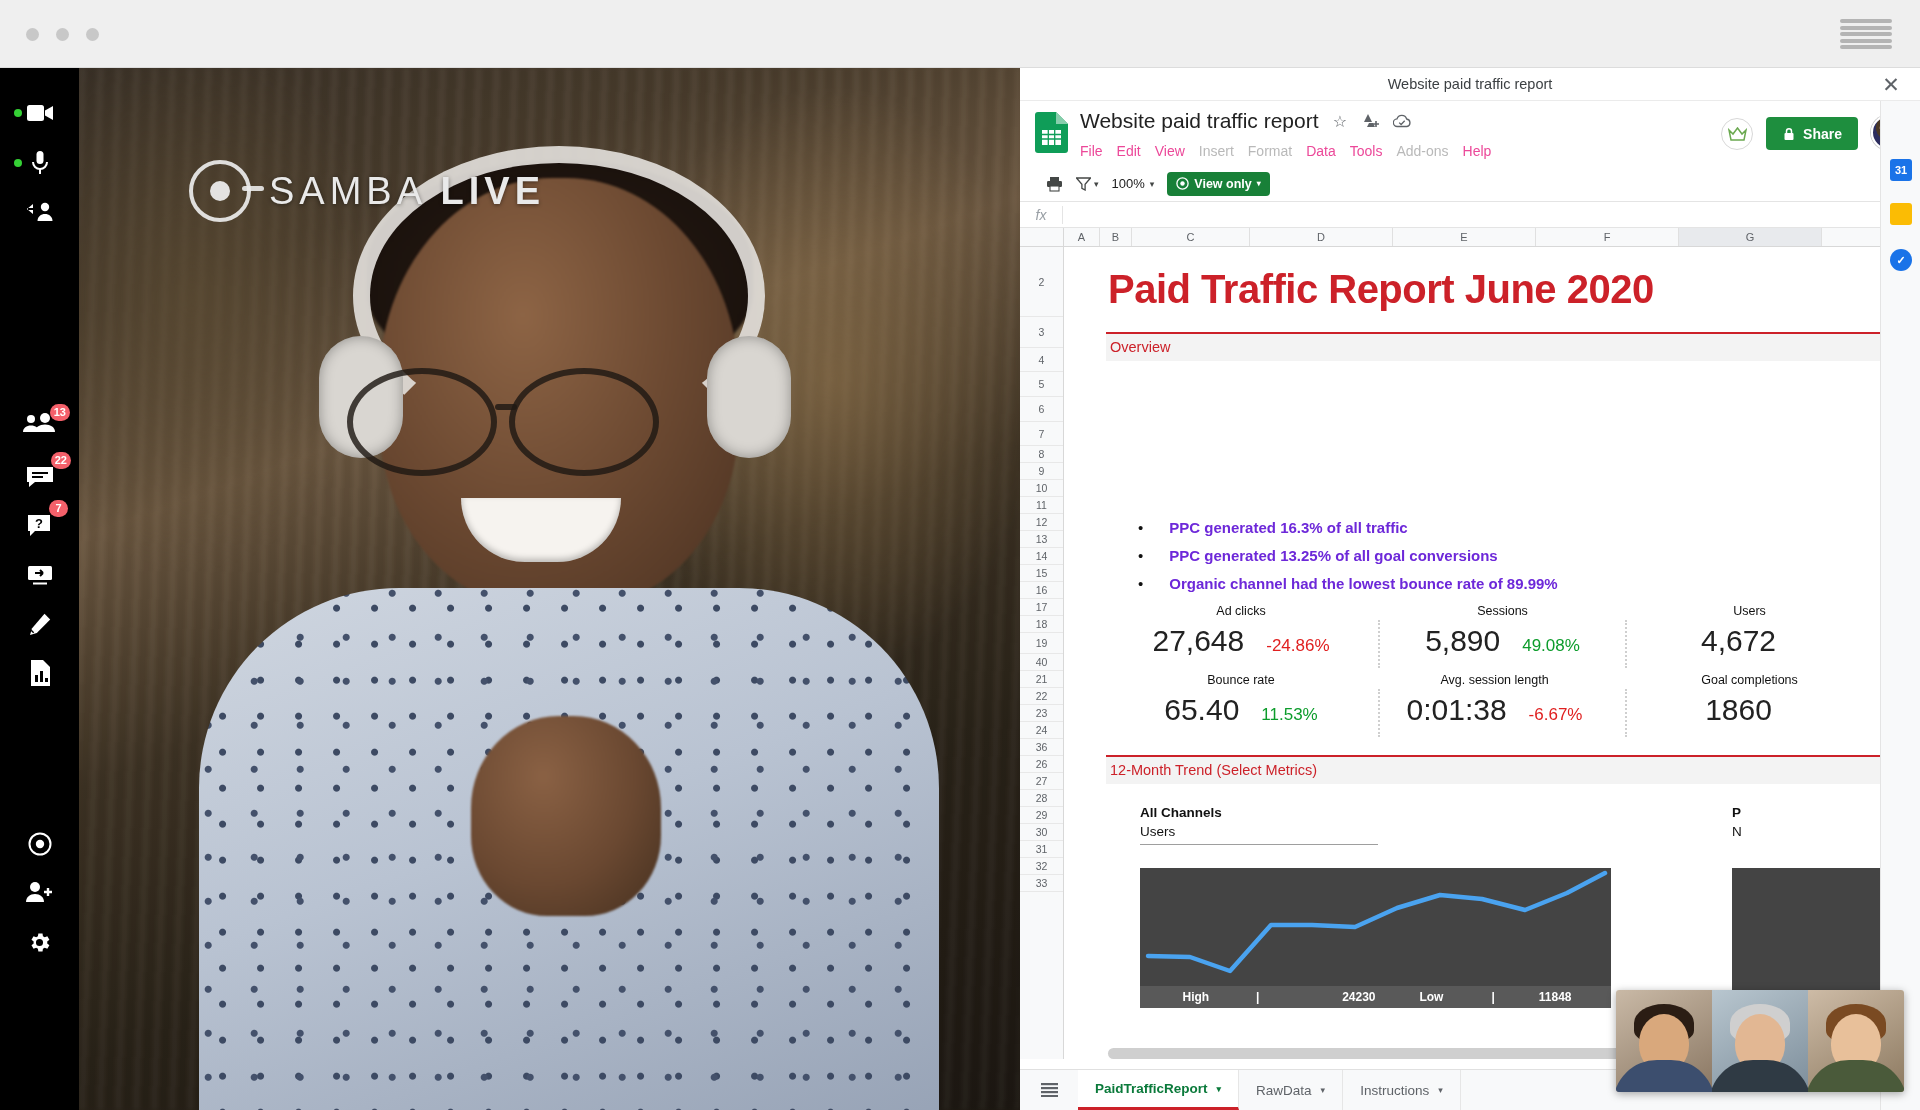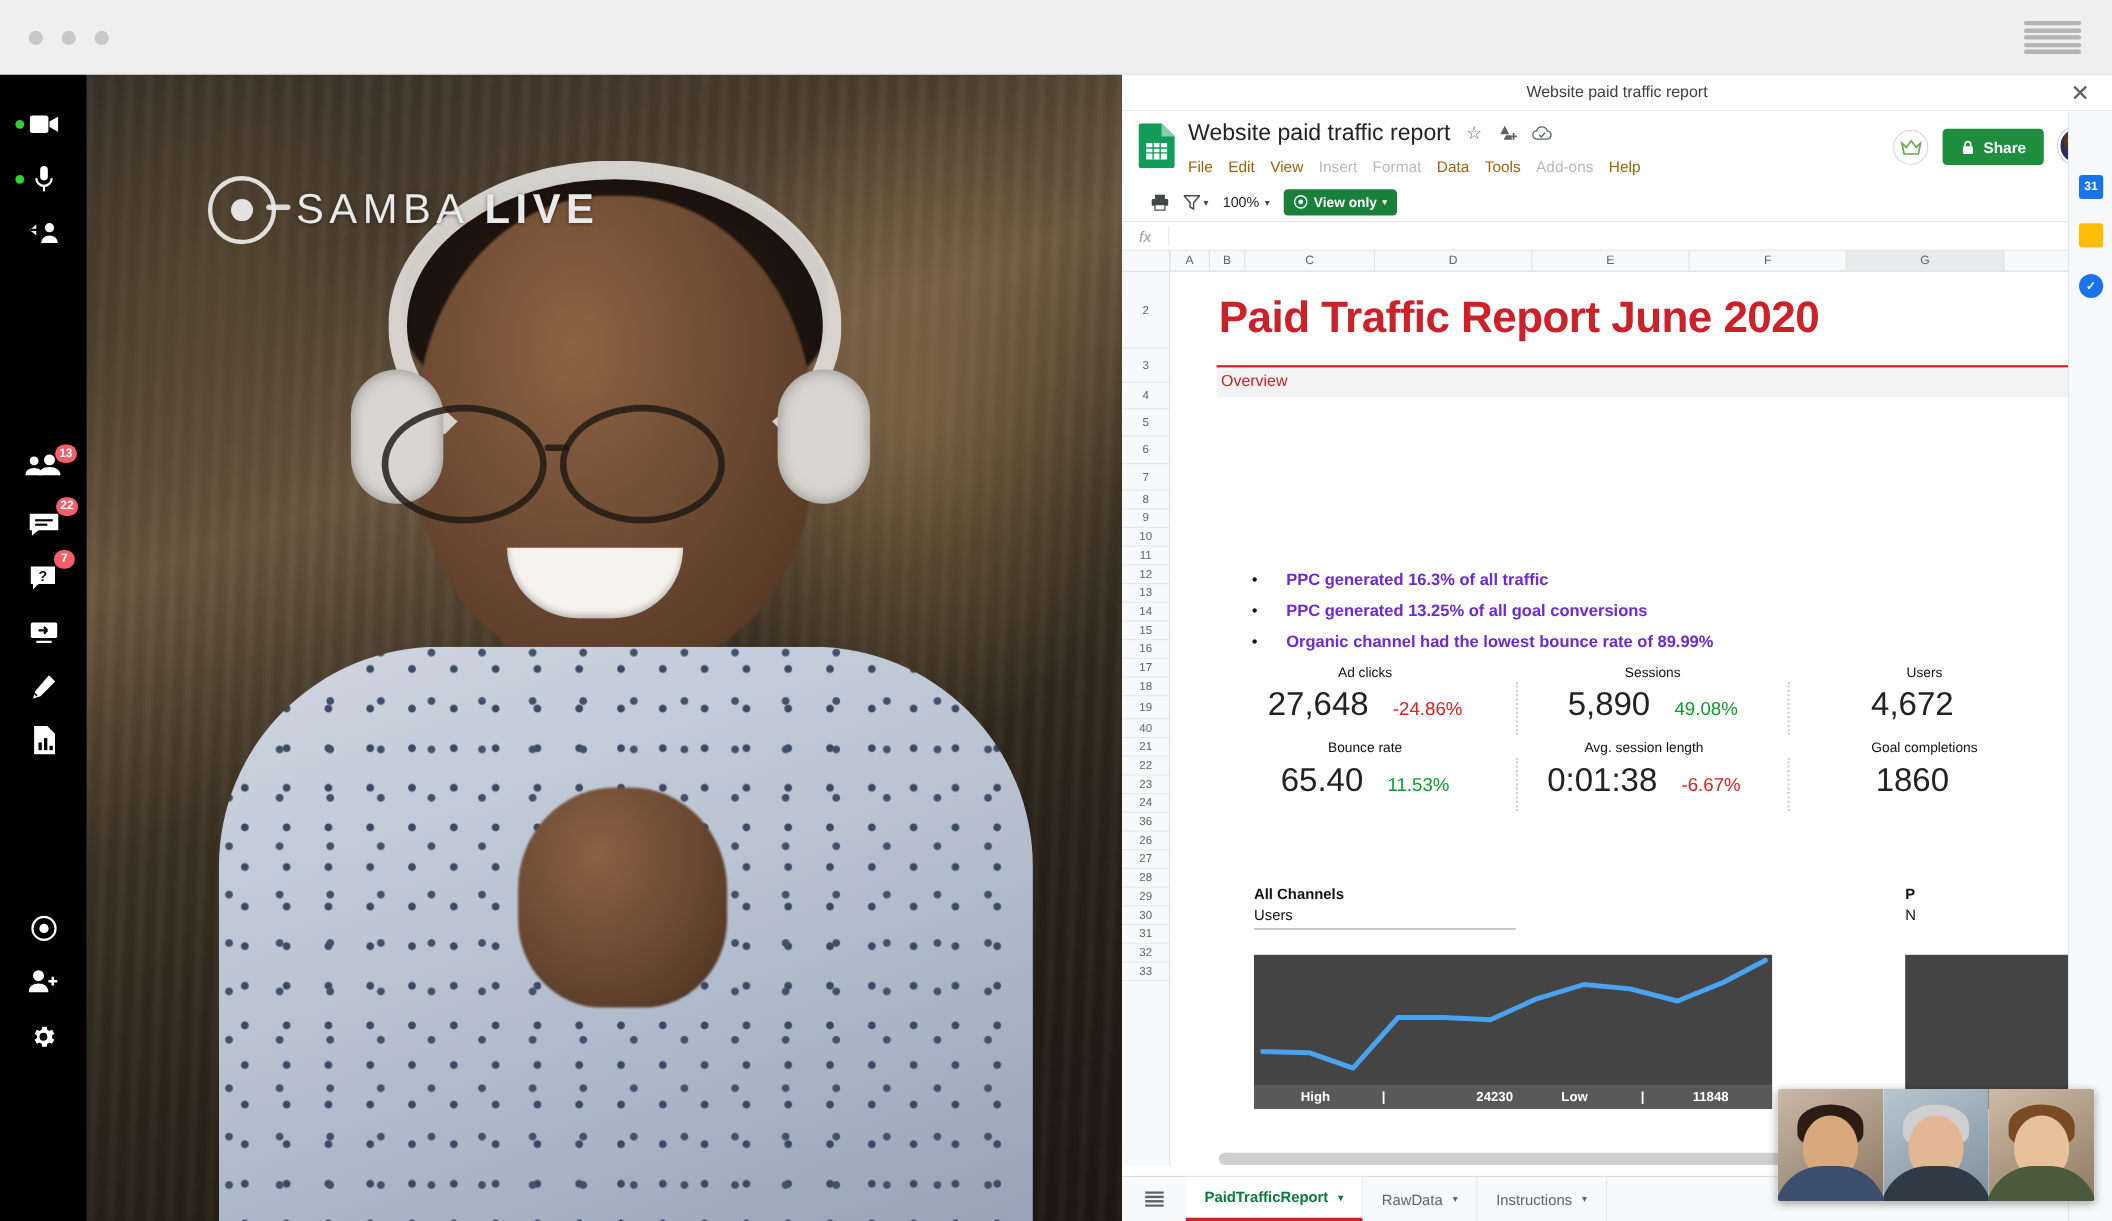--- a/index.html
+++ b/index.html
@@ -165,21 +165,21 @@
   }
 
   #gs-header { position: relative; height: 65px; padding: 8px 0 0 0; }
   #gs-logo {
     position: absolute; left: 15px; top: 11px; width: 33px; height: 41px;
   }
   #gs-title-row { position: absolute; left: 60px; top: 8px; display: flex; align-items: center; gap: 12px; }
   #gs-doc-title { font-size: 21px; color: #222; font-weight: 400; }
   .gs-title-icon { color: #5f6368; font-size: 16px; width: 19px; height: 19px; display: flex; align-items: center; justify-content: center; }
   #gs-menubar { position: absolute; left: 60px; top: 42px; display: flex; gap: 14px; font-size: 14px; }
-  .gs-menu { color: #a16207; cursor: pointer; }
+  .gs-menu { color: #ec4899; cursor: pointer; }
   .gs-menu.dim { color: #b9b9b9; }
   #gs-header-right { position: absolute; right: 14px; top: 14px; display: flex; align-items: flex-end; gap: 13px; }
   #gs-crown {
     width: 32px; height: 32px; border-radius: 50%; border: 1px solid #d8d8d8;
     display: flex; align-items: center; justify-content: center; color: #6aa84f;
   }
   #gs-share {
     background: #1e8e3e; color: #fff; border-radius: 4px;
     height: 33px; padding: 0 16px; display: flex; align-items: center; gap: 7px;
     font-size: 14px; font-weight: bold; cursor: pointer;
@@ -675,20 +675,21 @@
             <div class="kpi-cell" style="left:525px; width:237px">
               <div class="kpi-label">Goal completions</div>
               <div class="kpi-vals">
                 <span class="kpi-main">1860</span>
                 <span class="kpi-delta up"></span>
               </div>
             </div>
           </div>
         </div>
 
+        <div class="section-bar" style="top:508px">12-Month Trend (Select Metrics)</div>
 
         <div class="trend-label bold" style="left:76px; top:558px">All Channels</div>
         <div class="trend-label" style="left:76px; top:577px">Users</div>
         <div class="trend-underline" style="left:76px; top:597px; width:238px"></div>
 
         <div class="trend-label bold" style="left:668px; top:558px">P</div>
         <div class="trend-label" style="left:668px; top:577px">N</div>
 
         <div class="spark-card" style="left:76px; top:621px; width:471px; height:140px">
           <svg width="471" height="118" viewBox="0 0 471 118" preserveAspectRatio="none">

